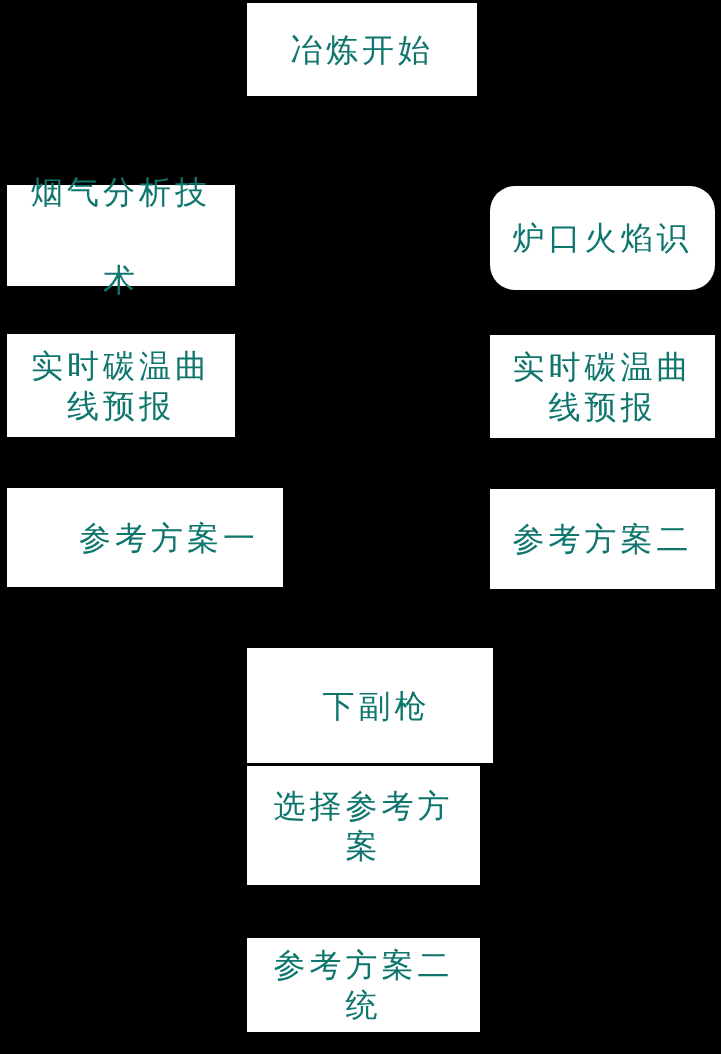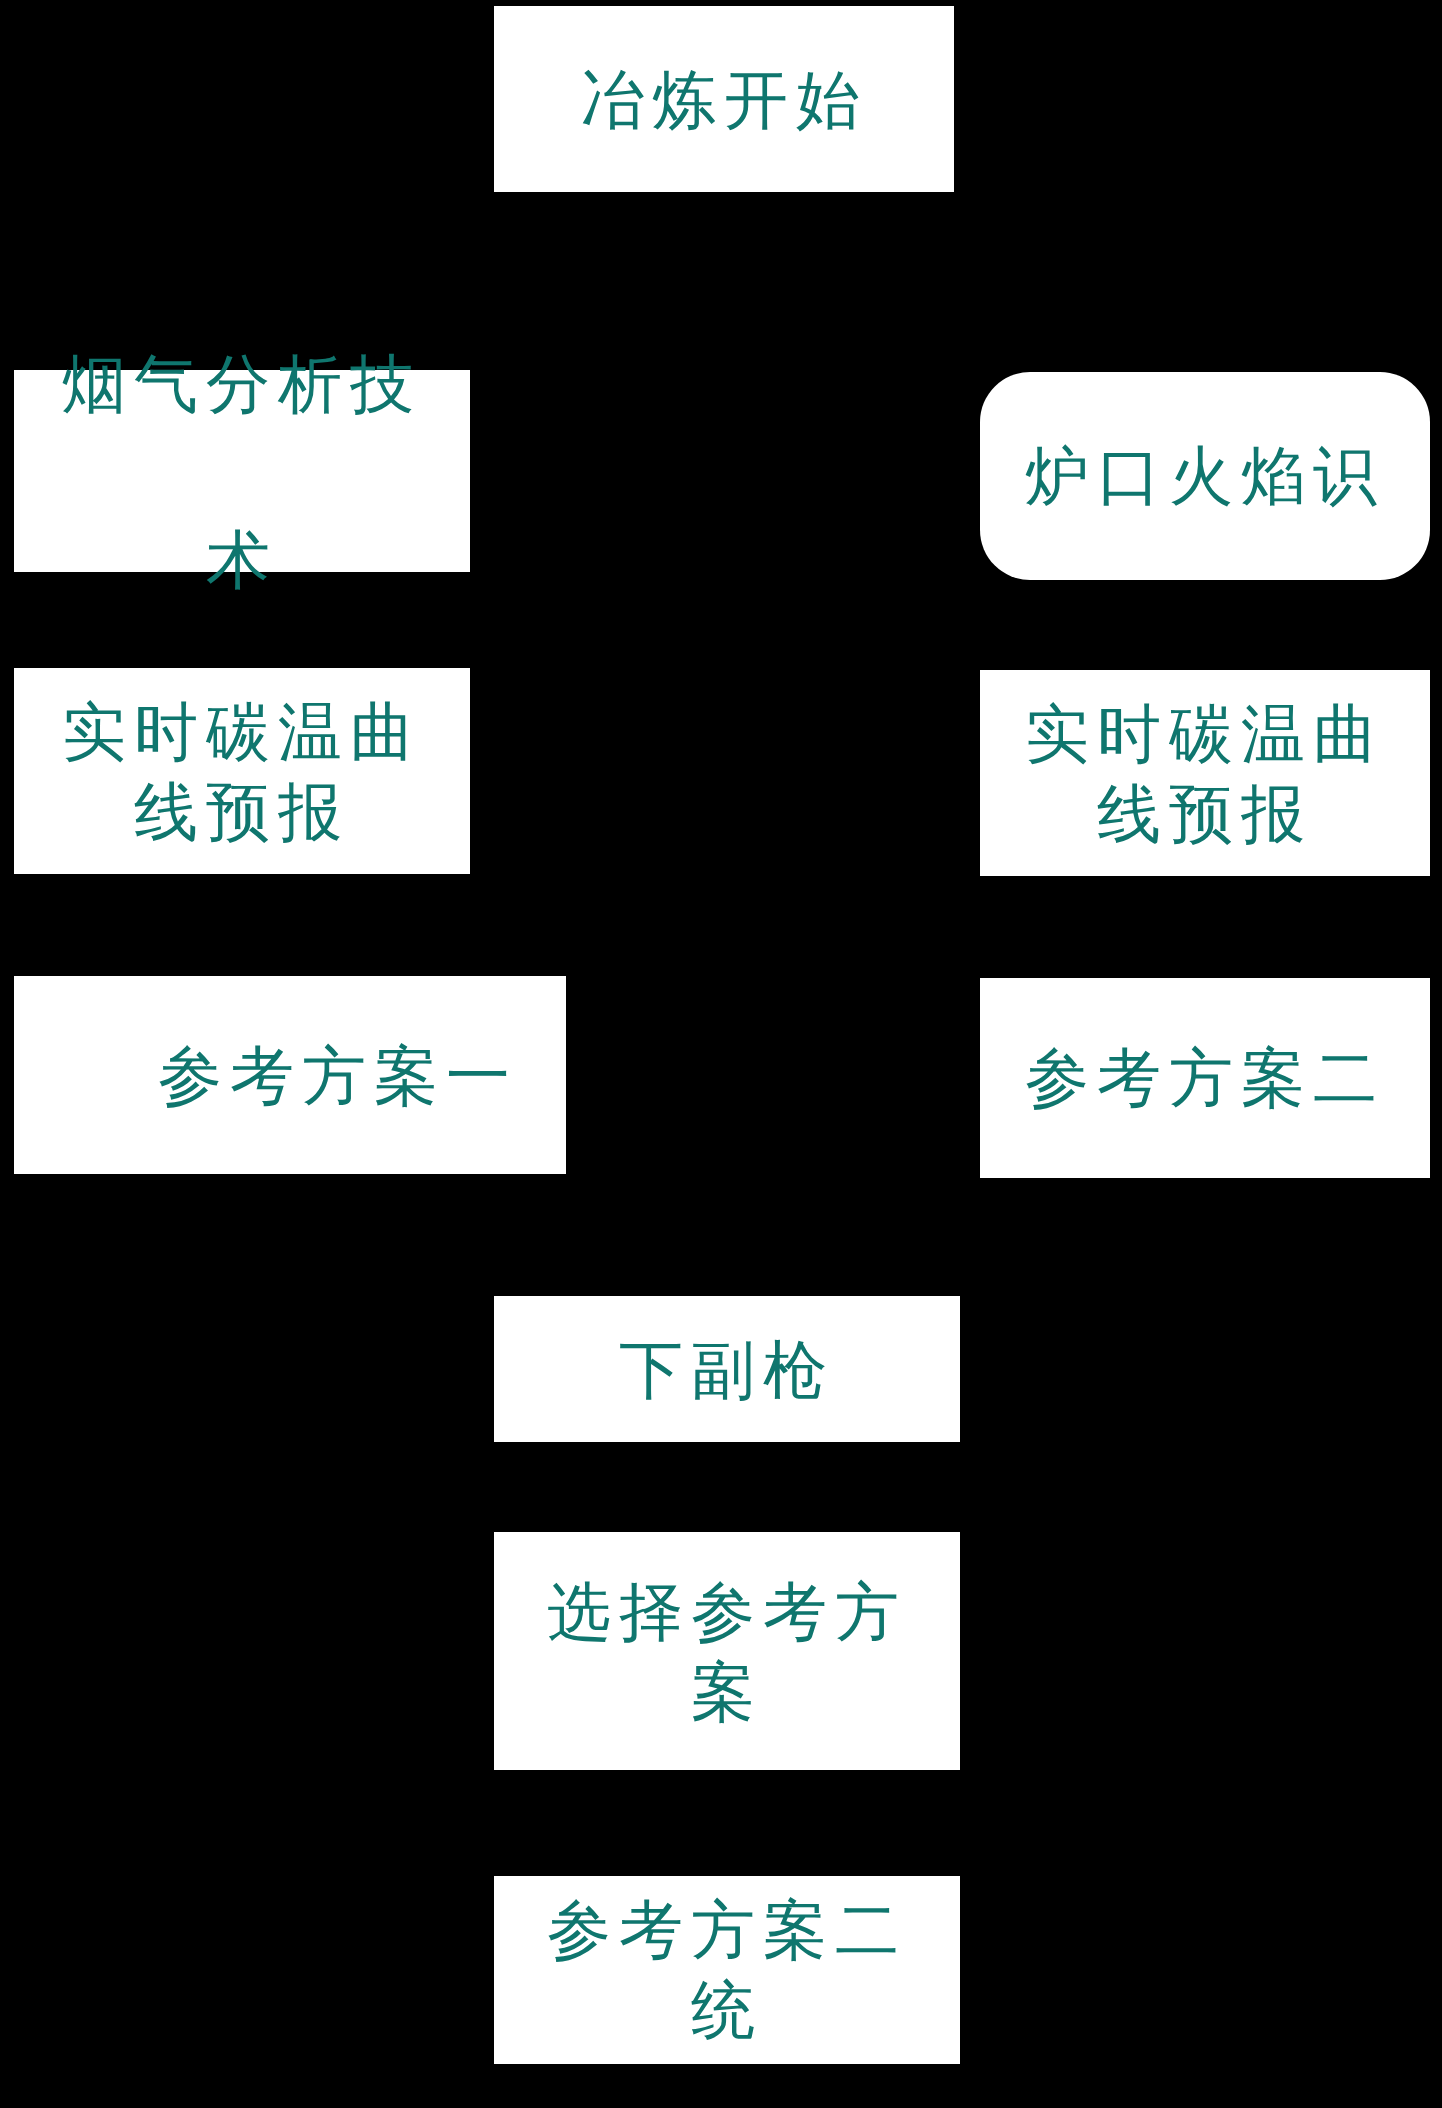--- a/index.html
+++ b/index.html
@@ -32,21 +32,21 @@
     white-space: nowrap;
   }
   
   .n-start  { left: 247px; top: 3px;   width: 230px; height: 93px;  }
   .n-left1  { left: 7px;   top: 185px; width: 228px; height: 101px; gap: 48px; }
   .n-right1 { left: 490px; top: 186px; width: 225px; height: 104px; border-radius: 25px; }
   .n-left2  { left: 7px;   top: 334px; width: 228px; height: 103px; }
   .n-right2 { left: 490px; top: 335px; width: 225px; height: 103px; }
   .n-left3  { left: 7px;   top: 488px; width: 228px; height: 99px; padding-left: 48px;  }
   .n-right3 { left: 490px; top: 489px; width: 225px; height: 100px; }
-  .n-mid1   { left: 247px; top: 648px; width: 233px; height: 73px;  }
+  .n-mid1   { left: 247px; top: 648px; width: 233px; height: 115px; padding-left: 13px;  }
   .n-mid2   { left: 247px; top: 766px; width: 233px; height: 119px; text-align: right;  }
   .n-mid3   { left: 247px; top: 938px; width: 233px; height: 94px;  }
 </style>
 </head>
 <body>
 
 <div class="canvas">
 
   <div class="node n-start">
     <div class="line">冶炼开始</div>

